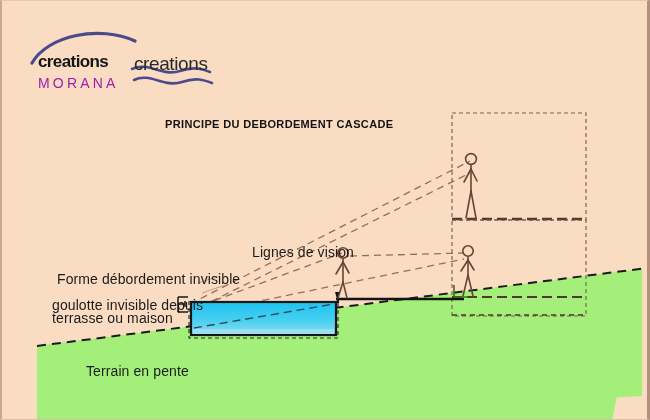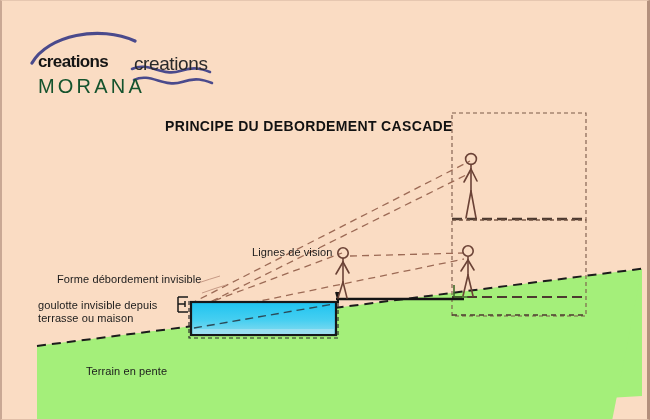--- a/index.html
+++ b/index.html
@@ -23,30 +23,30 @@
   #svg-layer {
     position: absolute;
     left: 0;
     top: 0;
     width: 650px;
     height: 420px;
   }
   .lbl {
     position: absolute;
     color: #1b1b1b;
-    font-size: 11px;
+    font-size: 14px;
     line-height: 13px;
     white-space: pre;
     letter-spacing: 0.1px;
   }
   #diagram-title {
     position: absolute;
     left: 163px;
     top: 117px;
-    font-size: 14px;
+    font-size: 11px;
     font-weight: bold;
     letter-spacing: 0.35px;
     color: #121212;
   }
   #logo {
     position: absolute;
     left: 28px;
     top: 24px;
     width: 200px;
     height: 72px;
@@ -66,27 +66,27 @@
     top: 28px;
     font-size: 19px;
     font-weight: normal;
     color: #2a2a2a;
     letter-spacing: -0.4px;
   }
   #logo-word-morana {
     position: absolute;
     left: 8px;
     top: 50px;
-    font-size: 20px;
+    font-size: 14px;
     font-weight: normal;
-    color: #14532d;
+    color: #a21caf;
     letter-spacing: 3.2px;
   }
   #label-forme  { left: 55px;  top: 272px; }
-  #label-goulotte { left: 36px; top: 298px; }
+  #label-goulotte { left: 50px; top: 298px; }
   #label-terrain { left: 84px; top: 344px; margin-top: 20px; }
   #label-lignes { left: 250px; top: 245px; }
 </style>
 </head>
 <body>
 
 <div id="canvas">
 
   <div id="logo">
     <svg width="200" height="72" viewBox="0 0 200 72">

